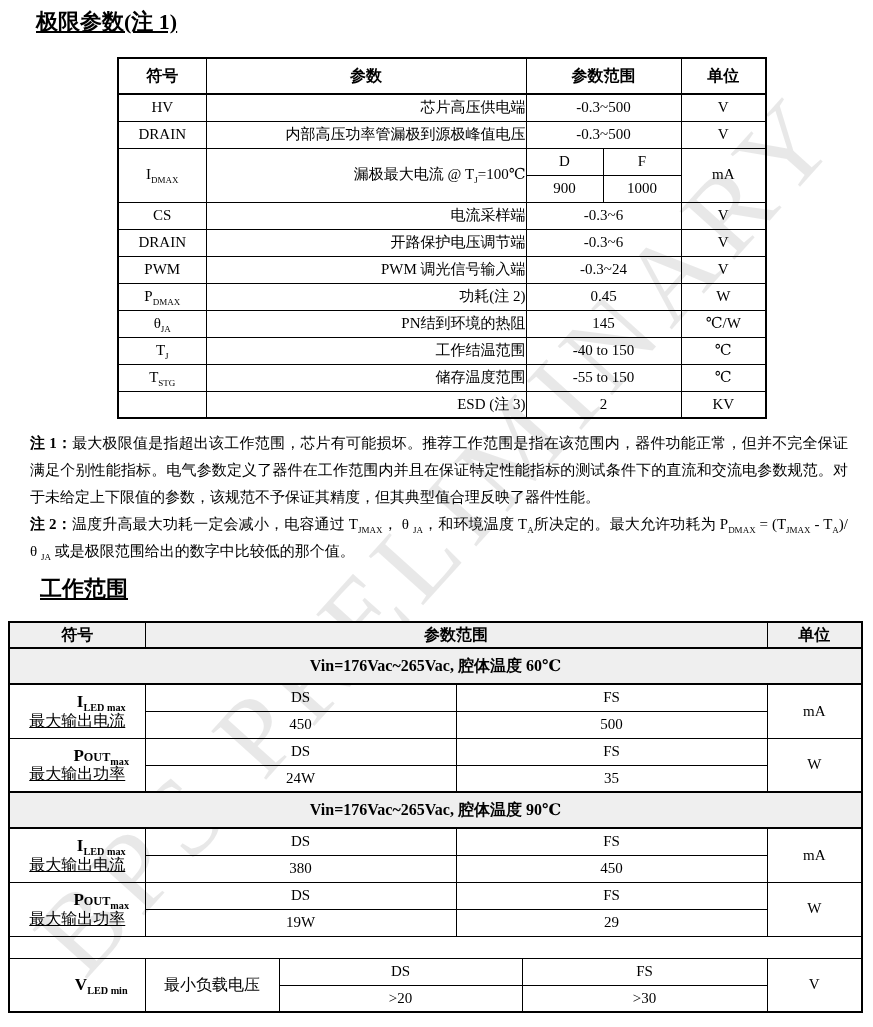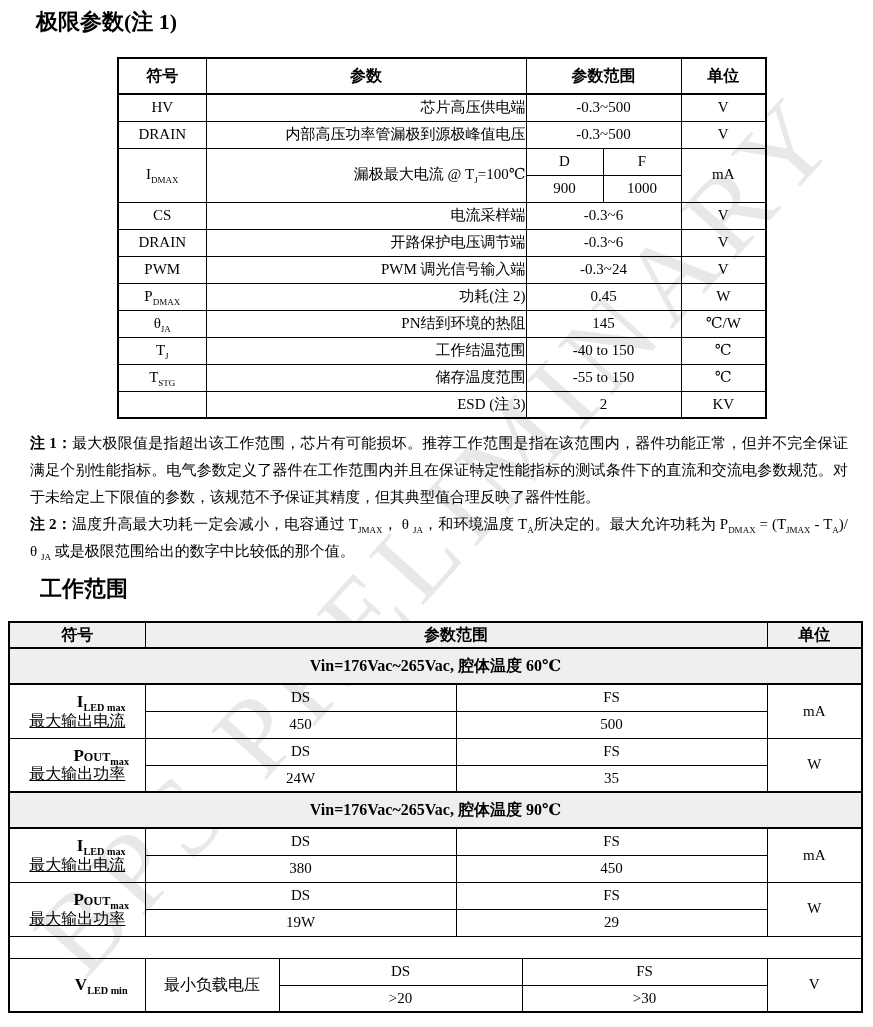--- a/index.html
+++ b/index.html
@@ -18,21 +18,21 @@
     color: rgba(0,0,0,0.09);
     white-space: nowrap;
     z-index: 0;
     font-family: "Liberation Serif", "DejaVu Serif", serif;
     pointer-events: none;
   }
   .content { position: relative; z-index: 1; }
 
   h1.sec {
     font-size: 22px; font-weight: bold;
-    margin: 8px 0 0 36px; line-height: 28px;
+    margin: 8px 0 0 36px; line-height: 28px; text-decoration: underline;
   }
   h1.sec2 { margin: 10px 0 0 40px; }
 
   table {
     border-collapse: collapse; table-layout: fixed;
     border: 2px solid #000;
     background: transparent;
   }
   td {
     border: 1px solid #000;

